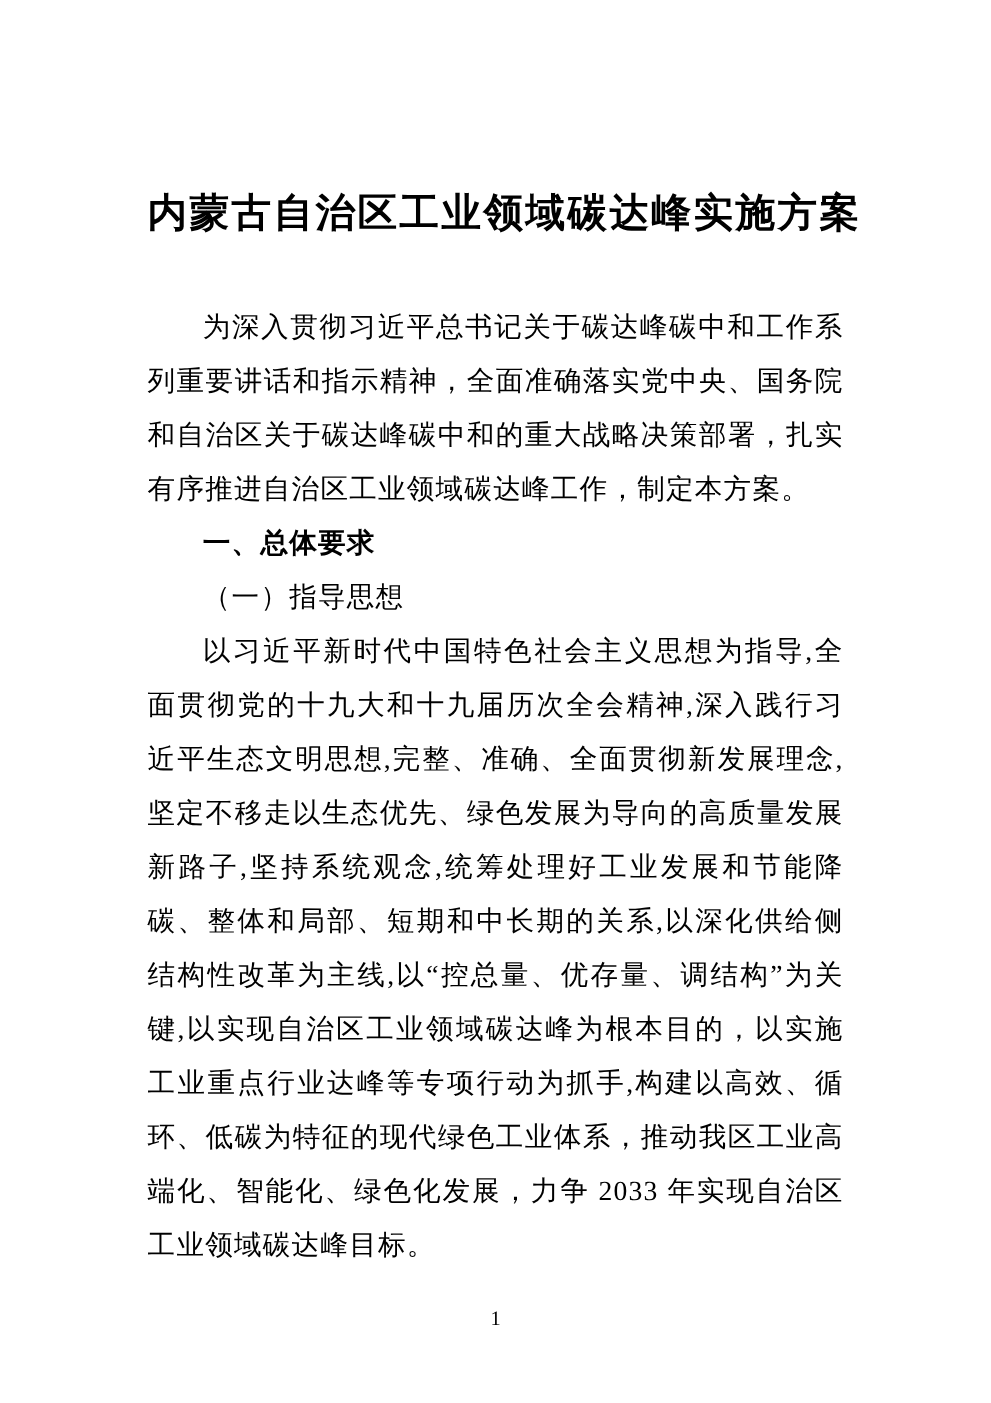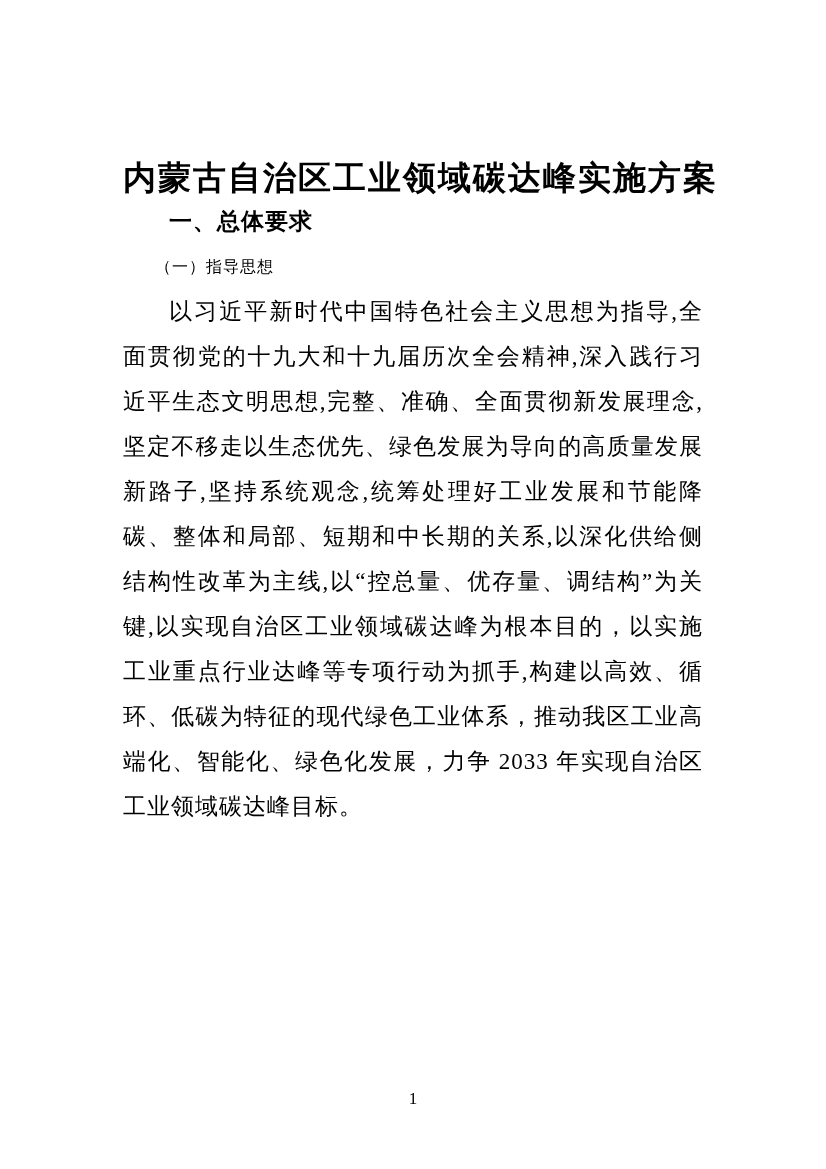--- a/index.html
+++ b/index.html
@@ -52,21 +52,21 @@
     margin: 0;
     font-size: 23px;
     line-height: 45px;
     font-weight: bold;
     letter-spacing: 1px;
     text-indent: 2em;
     font-family: Liberation Serif, serif;
   }
   .sub-heading {
     margin: 0;
-    font-size: 16px;
+    font-size: 23px;
     line-height: 45px;
     font-weight: normal;
     letter-spacing: 1px;
     text-indent: 2em;
     font-family: "Liberation Serif", "DejaVu Serif", serif;
   }
   .page-footer {
     position: absolute;
     top: 1076px;
     left: 0;
@@ -80,20 +80,21 @@
     color: #000000;
   }
 </style>
 </head>
 <body>
 
 <div class="page">
   <div class="content">
     <h1 class="doc-title">内蒙古自治区工业领域碳达峰实施方案</h1>
 
+    <p class="para para-intro">为深入贯彻习近平总书记关于碳达峰碳中和工作系列重要讲话和指示精神，全面准确落实党中央、国务院和自治区关于碳达峰碳中和的重大战略决策部署，扎实有序推进自治区工业领域碳达峰工作，制定本方案。</p>
 
     <h2 class="section-heading">一、总体要求</h2>
 
     <h3 class="sub-heading">（一）指导思想</h3>
 
     <p class="para">以习近平新时代中国特色社会主义思想为指导,全面贯彻党的十九大和十九届历次全会精神,深入践行习近平生态文明思想,完整、准确、全面贯彻新发展理念,坚定不移走以生态优先、绿色发展为导向的高质量发展新路子,坚持系统观念,统筹处理好工业发展和节能降碳、整体和局部、短期和中长期的关系,以深化供给侧结构性改革为主线,以“控总量、优存量、调结构”为关键,以实现自治区工业领域碳达峰为根本目的，以实施工业重点行业达峰等专项行动为抓手,构建以高效、循环、低碳为特征的现代绿色工业体系，推动我区工业高端化、智能化、绿色化发展，力争 2033 年实现自治区工业领域碳达峰目标。</p>
   </div>
 
   <div class="page-footer">
     <span class="page-number">1</span>

